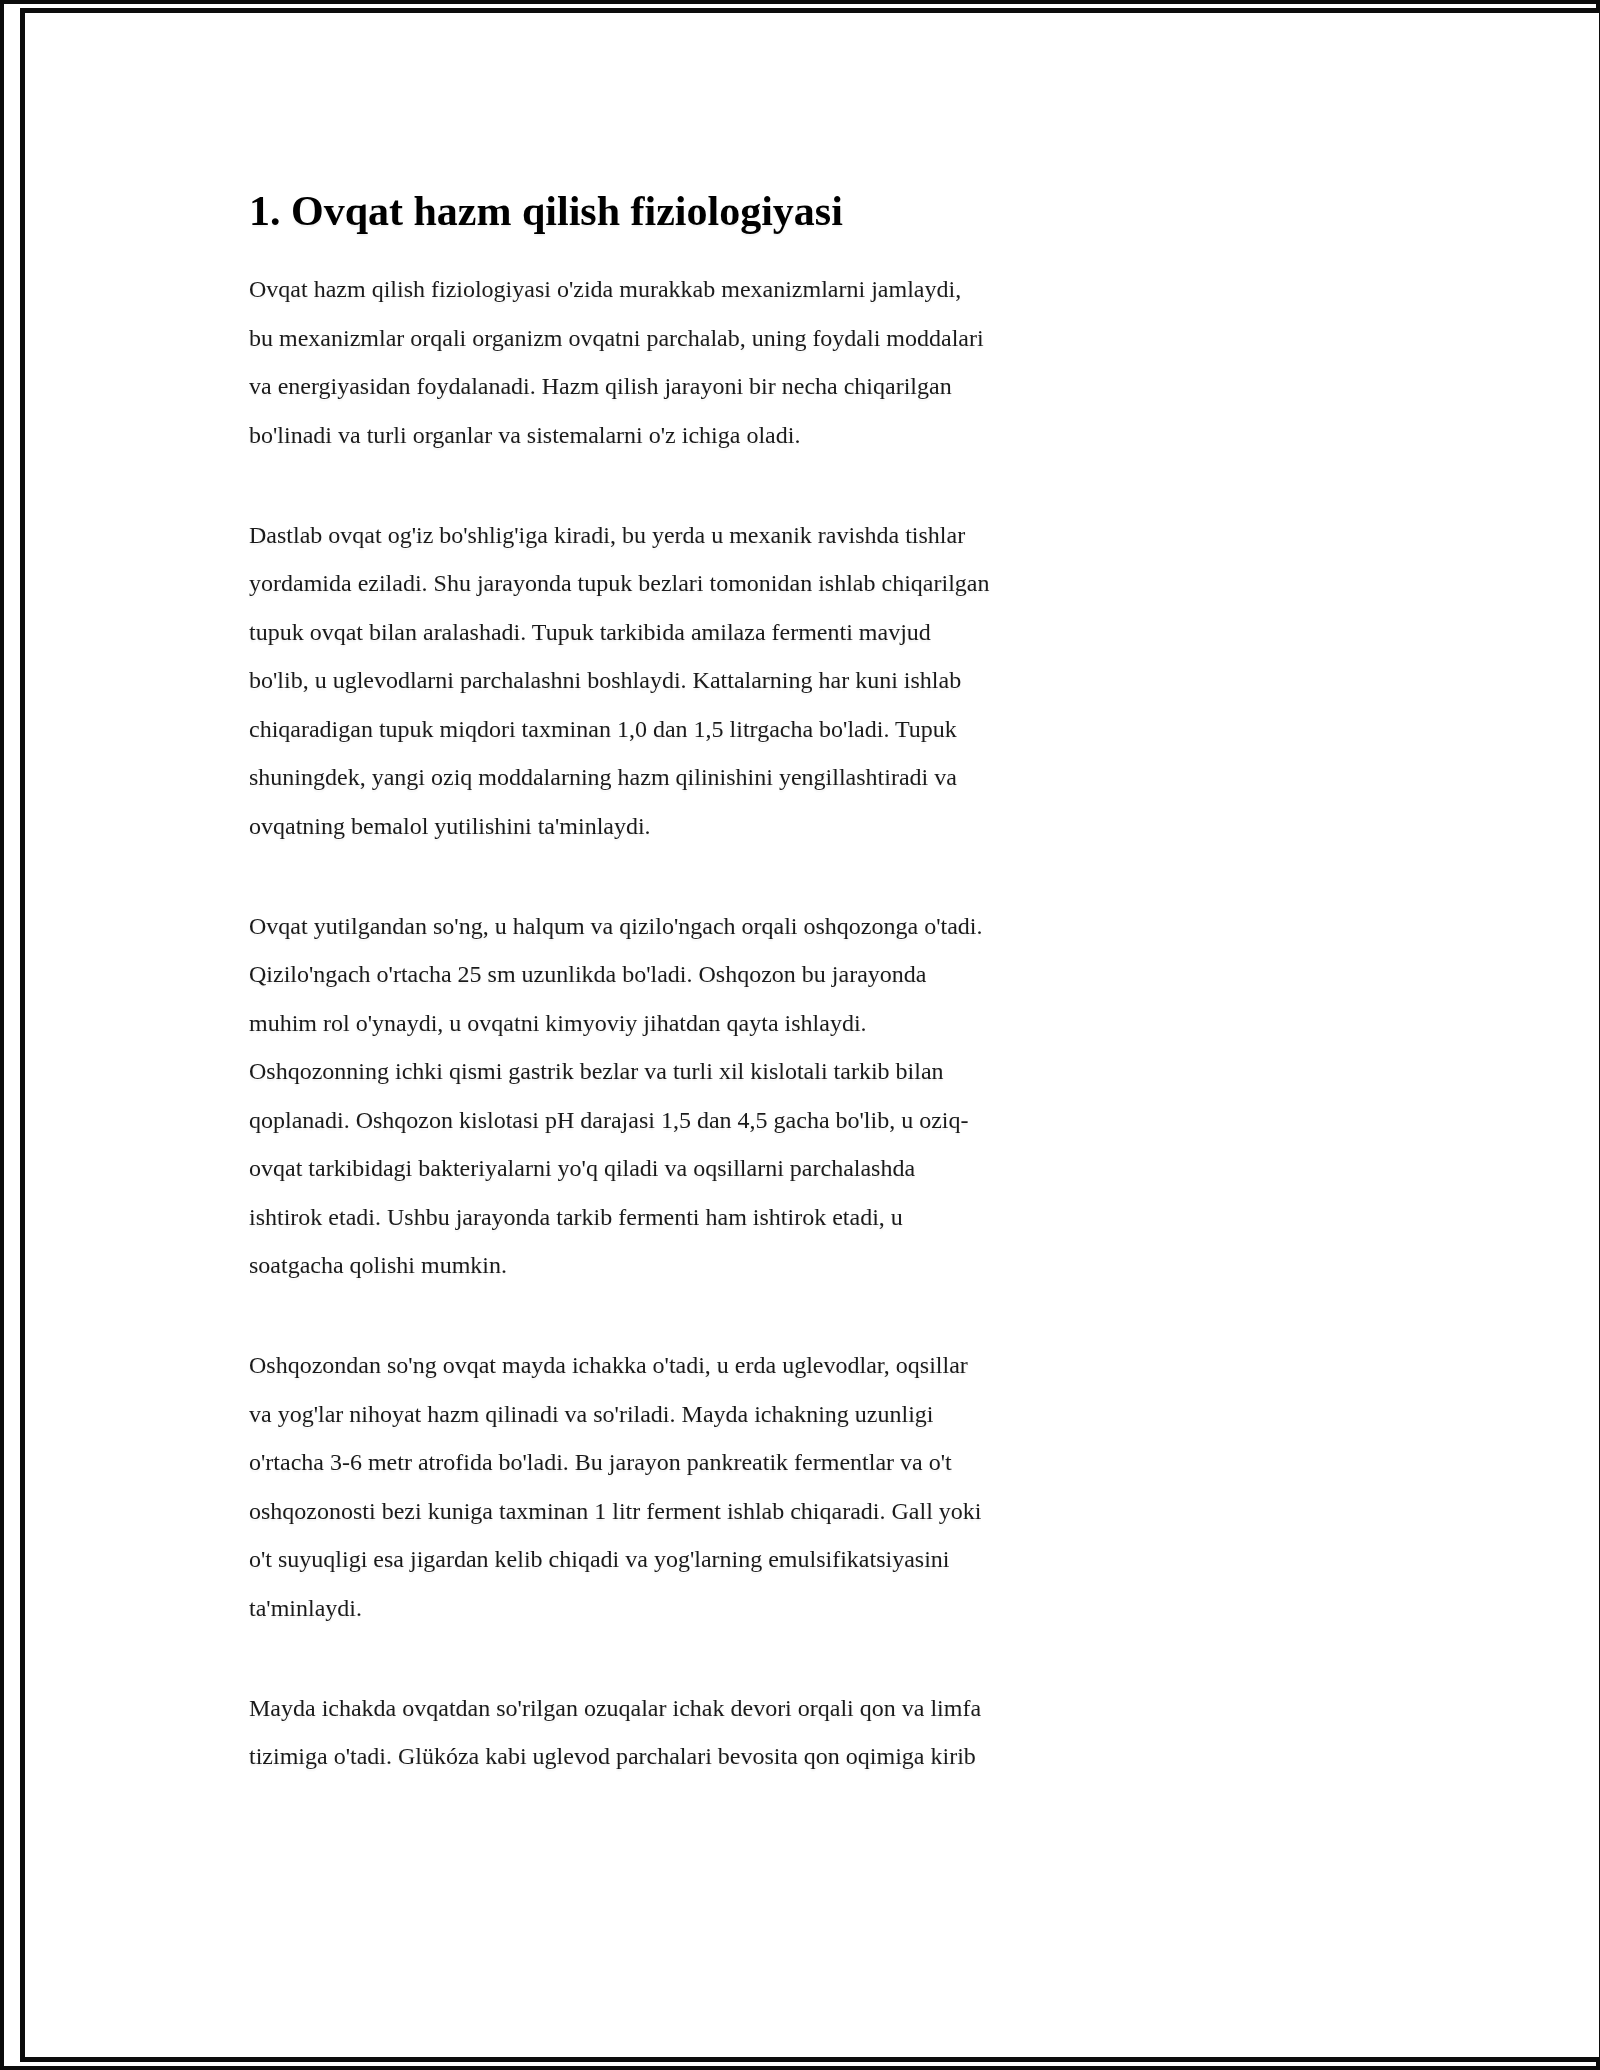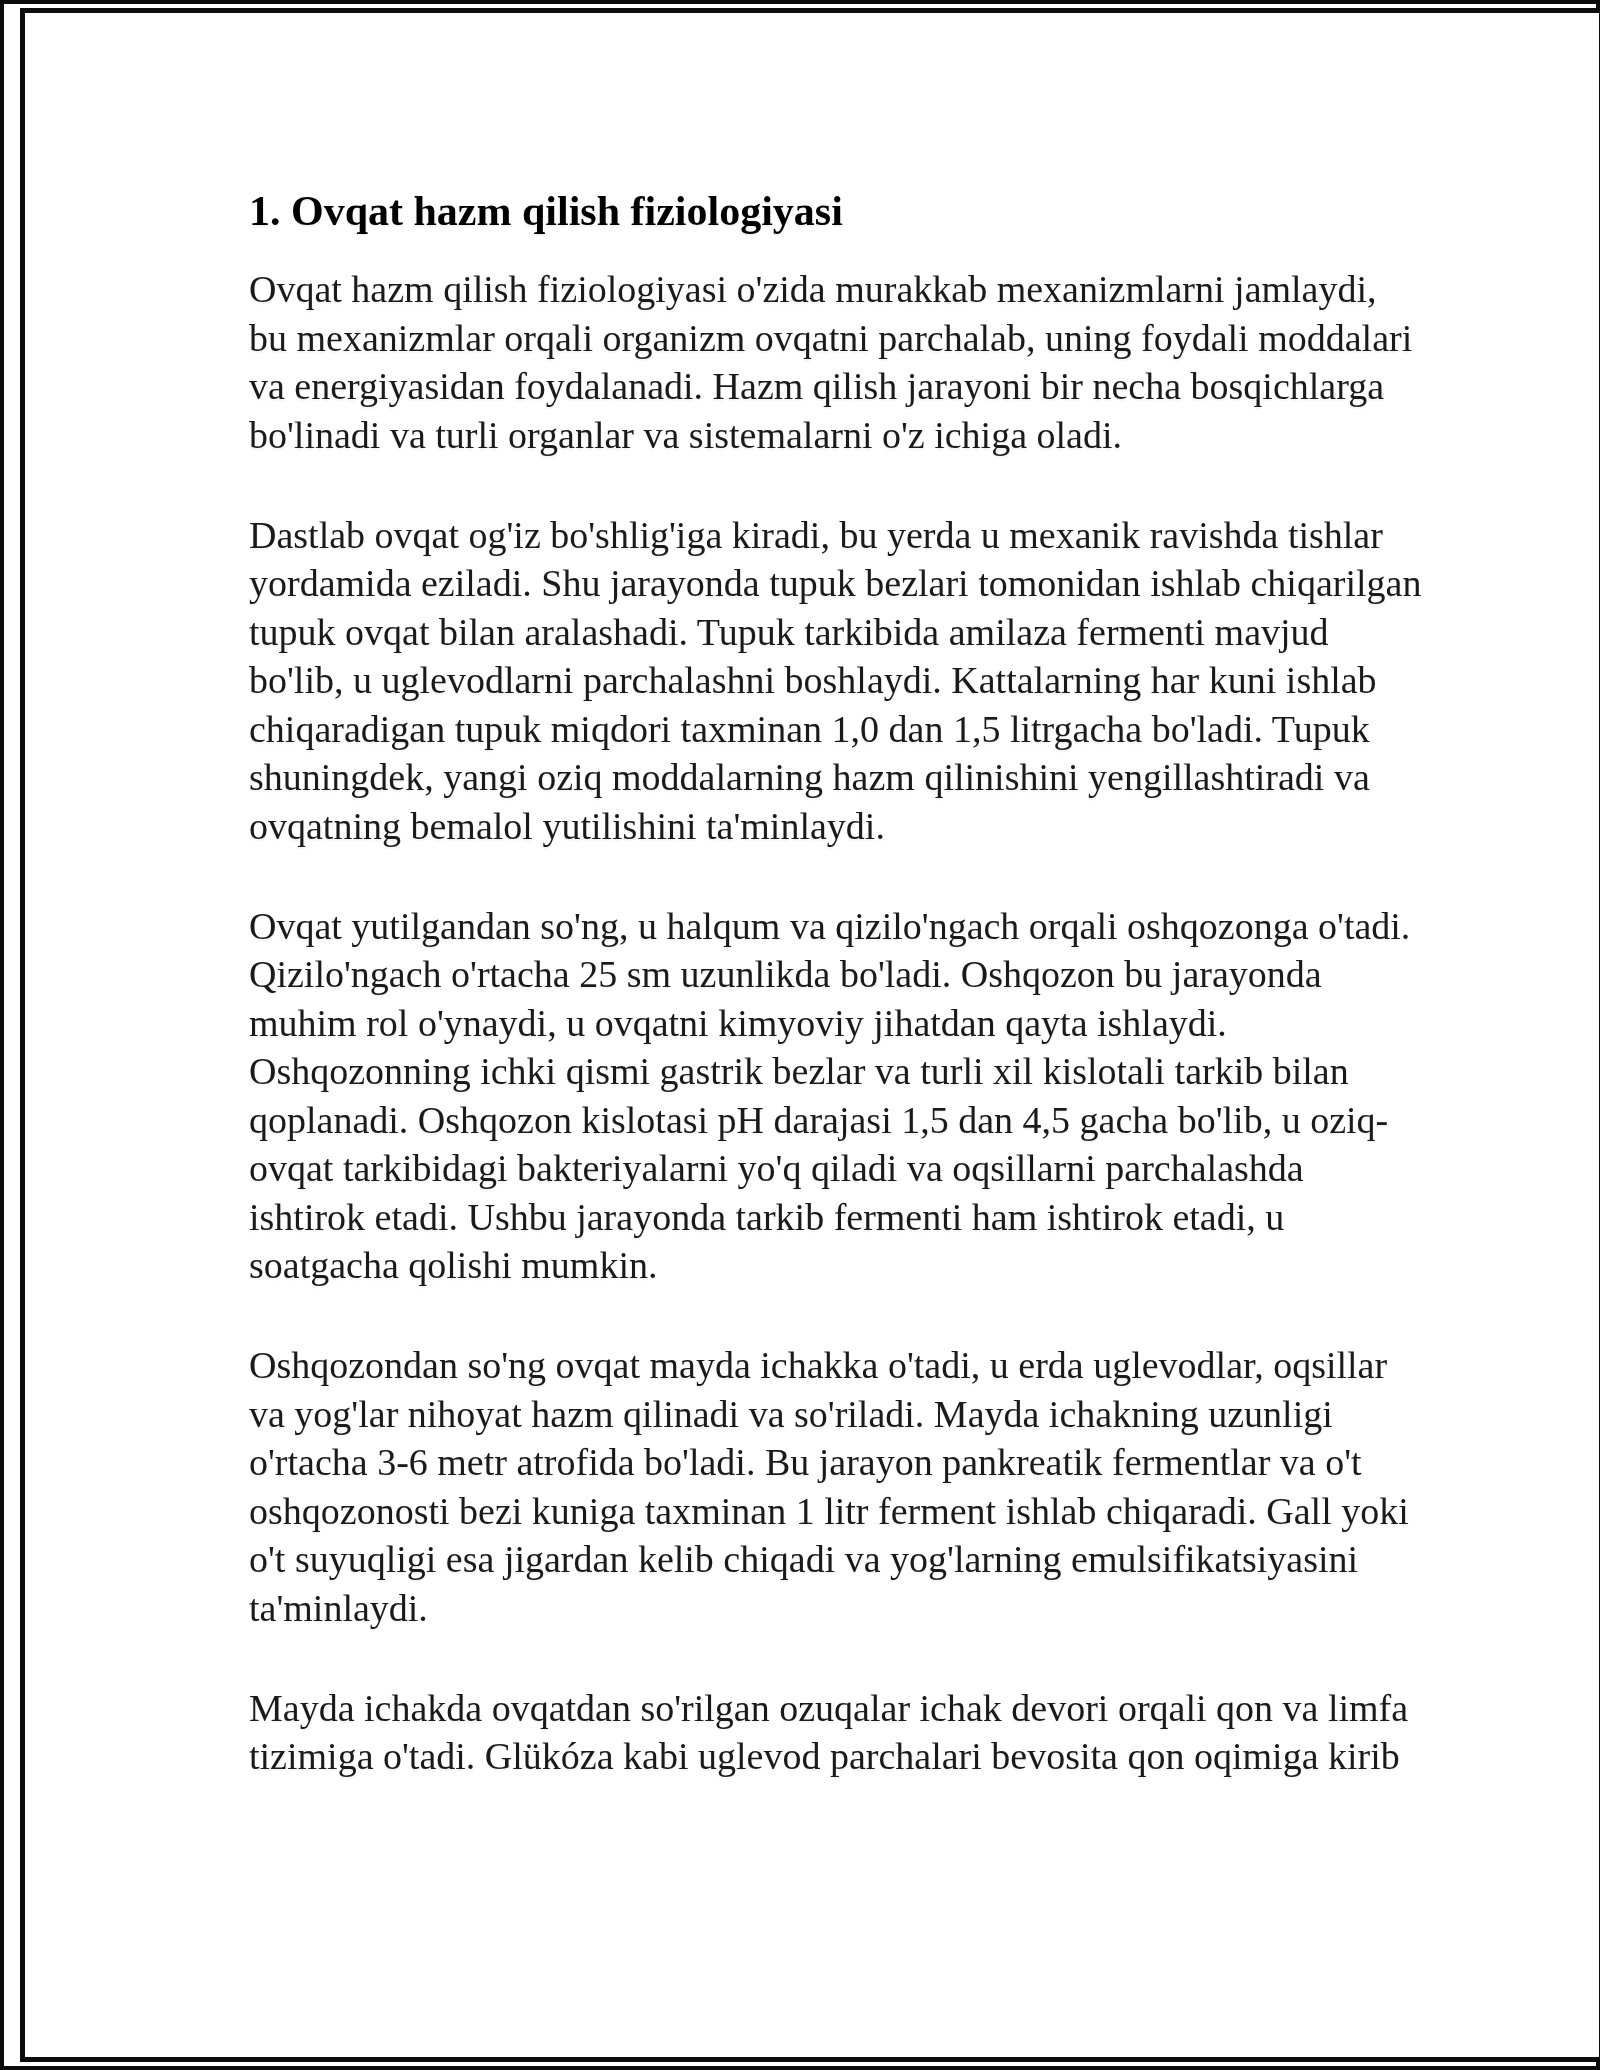--- a/index.html
+++ b/index.html
@@ -40,21 +40,21 @@
     font-size: 42px;
     line-height: 46px;
     font-weight: 700;
     color: #000000;
     letter-spacing: 0px;
     white-space: pre;
     text-shadow: 0 2px 2px rgba(0,0,0,0.06);
   }
   .doc-paragraph {
     margin: 51.5px 0 0 0;
-    font-size: 38px;
+    font-size: 24px;
     line-height: 48.5px;
     color: #1a1a1a;
     text-shadow: 0 2px 2px rgba(0,0,0,0.06);
   }
   .doc-paragraph.first {
     margin-top: 31px;
   }
   .doc-line {
     display: block;
     white-space: pre;
@@ -65,21 +65,21 @@
 
 <div class="outer-frame">
   <div class="inner-frame">
     <div class="doc-content">
 
       <h1 class="doc-title">1. Ovqat hazm qilish fiziologiyasi</h1>
 
       <p class="doc-paragraph first">
         <span class="doc-line">Ovqat hazm qilish fiziologiyasi o'zida murakkab mexanizmlarni jamlaydi,</span>
         <span class="doc-line">bu mexanizmlar orqali organizm ovqatni parchalab, uning foydali moddalari</span>
-        <span class="doc-line">va energiyasidan foydalanadi. Hazm qilish jarayoni bir necha bosqichlarga</span>
+        <span class="doc-line">va energiyasidan foydalanadi. Hazm qilish jarayoni bir necha chiqarilgan</span>
         <span class="doc-line">bo'linadi va turli organlar va sistemalarni o'z ichiga oladi.</span>
       </p>
 
       <p class="doc-paragraph">
         <span class="doc-line">Dastlab ovqat og'iz bo'shlig'iga kiradi, bu yerda u mexanik ravishda tishlar</span>
         <span class="doc-line">yordamida eziladi. Shu jarayonda tupuk bezlari tomonidan ishlab chiqarilgan</span>
         <span class="doc-line">tupuk ovqat bilan aralashadi. Tupuk tarkibida amilaza fermenti mavjud</span>
         <span class="doc-line">bo'lib, u uglevodlarni parchalashni boshlaydi. Kattalarning har kuni ishlab</span>
         <span class="doc-line">chiqaradigan tupuk miqdori taxminan 1,0 dan 1,5 litrgacha bo'ladi. Tupuk</span>
         <span class="doc-line">shuningdek, yangi oziq moddalarning hazm qilinishini yengillashtiradi va</span>

